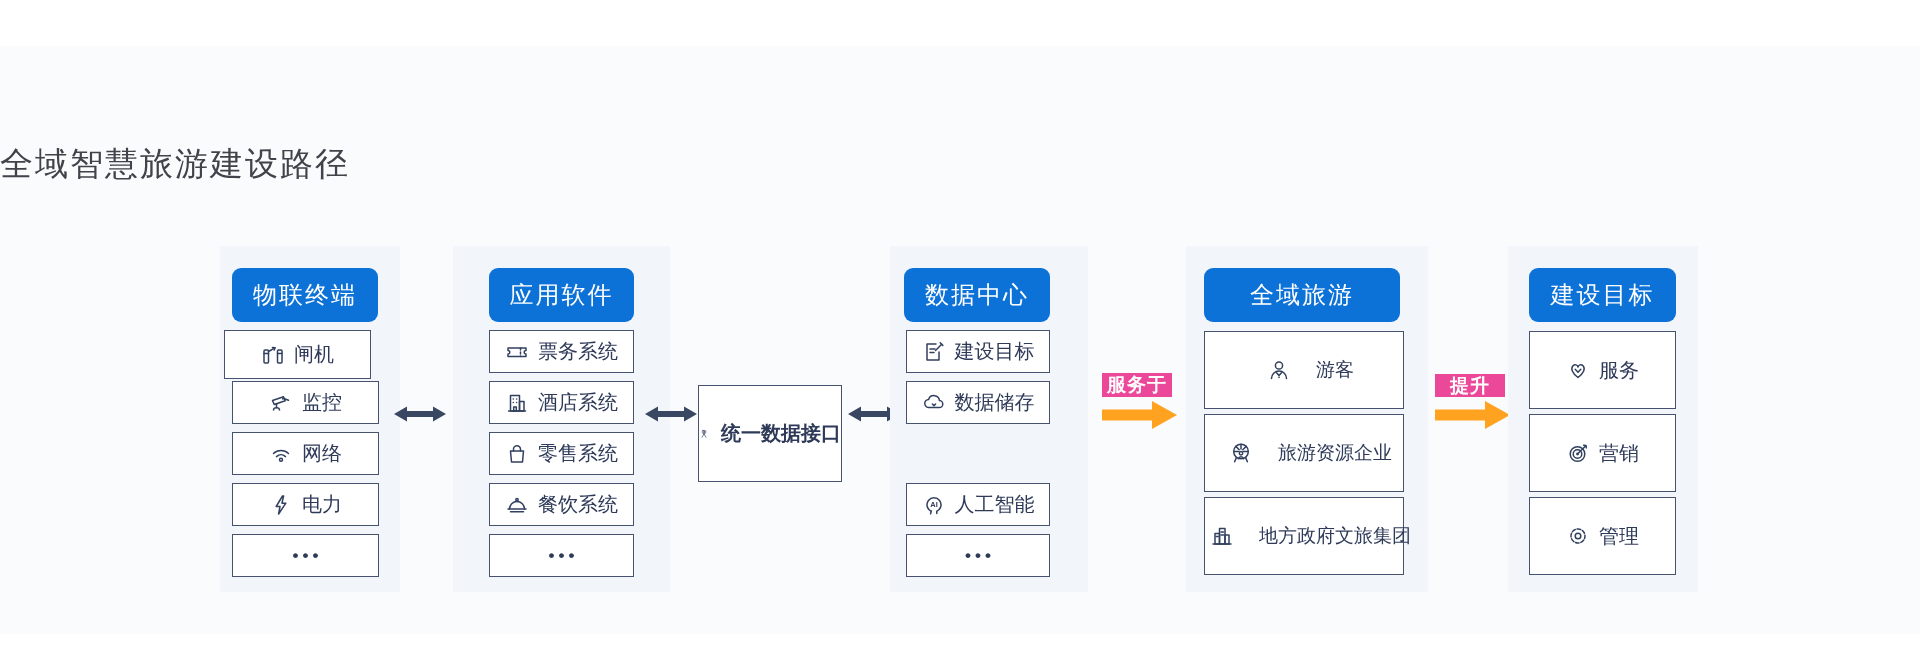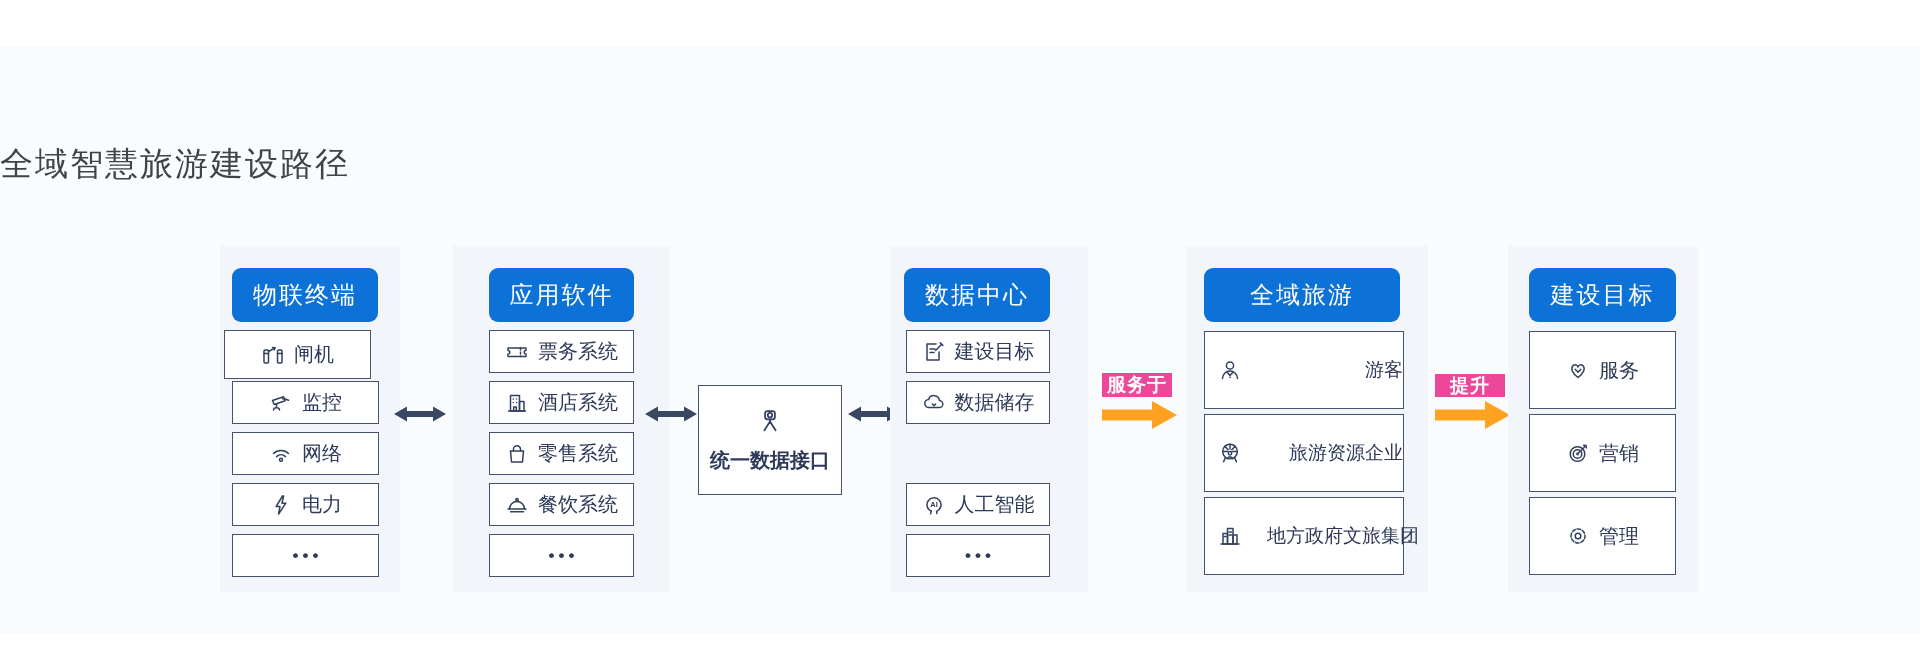--- a/index.html
+++ b/index.html
@@ -8,29 +8,29 @@
   .band{position:absolute;left:0;top:46px;width:1920px;height:588px;background:#fafbfd;}
   .title{position:absolute;left:0;top:142px;width:1920px;text-align:left;
          font-size:33px;font-weight:500;color:#404349;letter-spacing:2px;}
   .panel{position:absolute;top:246px;height:346px;background:#f2f6fa;}
   .hdr{position:absolute;top:268px;height:54px;background:#0d72d8;border-radius:9px;
        color:#ffffff;font-size:24px;font-weight:500;letter-spacing:2px;
        display:flex;align-items:center;justify-content:center;}
   .box{position:absolute;background:#ffffff;border:1px solid #47536e;box-sizing:border-box;
        display:flex;align-items:center;justify-content:center;gap:9px;
        color:#2e3a58;font-size:20px;}
-  .box-left{justify-content:space-between;padding-left:13px;gap:25px;font-size:19px;}
+  .box-left{justify-content:center;padding-left:13px;gap:25px;font-size:19px;}
   .lbl{white-space:nowrap;}
   .dots{font-size:17px;font-weight:bold;letter-spacing:4px;color:#2e3a58;text-indent:4px;}
   .ic{width:24px;height:24px;flex:0 0 auto;}
   .ic .s{stroke:#32405f;stroke-width:1.5;fill:none;stroke-linecap:round;stroke-linejoin:round;}
   .ic .f{fill:#32405f;stroke:none;}
   .ic .t{fill:#32405f;stroke:none;font-weight:bold;font-family:"Liberation Sans",sans-serif;}
-  .center-box{position:absolute;left:698px;top:385px;width:144px;height:110px;background:#ffffff;
-       border:1px solid #47536e;box-sizing:border-box;display:flex;flex-direction:column;
+  .center-box{position:absolute;left:698px;top:385px;width:144px;height:97px;background:#ffffff;
+       border:1px solid #47536e;box-sizing:border-box;display:flex;flex-direction:row;
        align-items:center;justify-content:center;gap:12px;}
   .cb-lbl{color:#2e3a58;font-size:20px;font-weight:600;white-space:nowrap;}
   .cb-ic{width:28px;height:28px;}
   .cb-ic .s{stroke:#32405f;stroke-width:1.5;fill:none;stroke-linecap:round;stroke-linejoin:round;}
   .dark-arrow{position:absolute;width:52px;height:22px;top:403px;}
   .dark-arrow polygon{fill:#3a4763;}
   .tag{position:absolute;background:#ec4899;color:#ffffff;font-weight:bold;font-size:19px;
        display:flex;align-items:center;justify-content:center;letter-spacing:1px;}
   .oarrow{position:absolute;width:75px;height:30px;}
   .oarrow polygon{fill:#ffa21f;}

